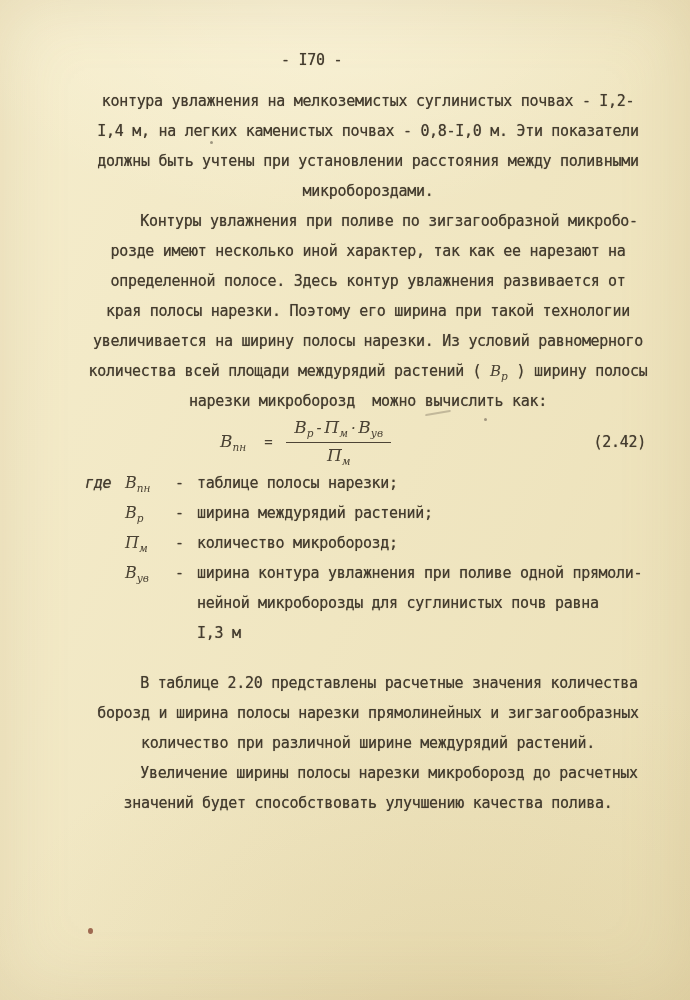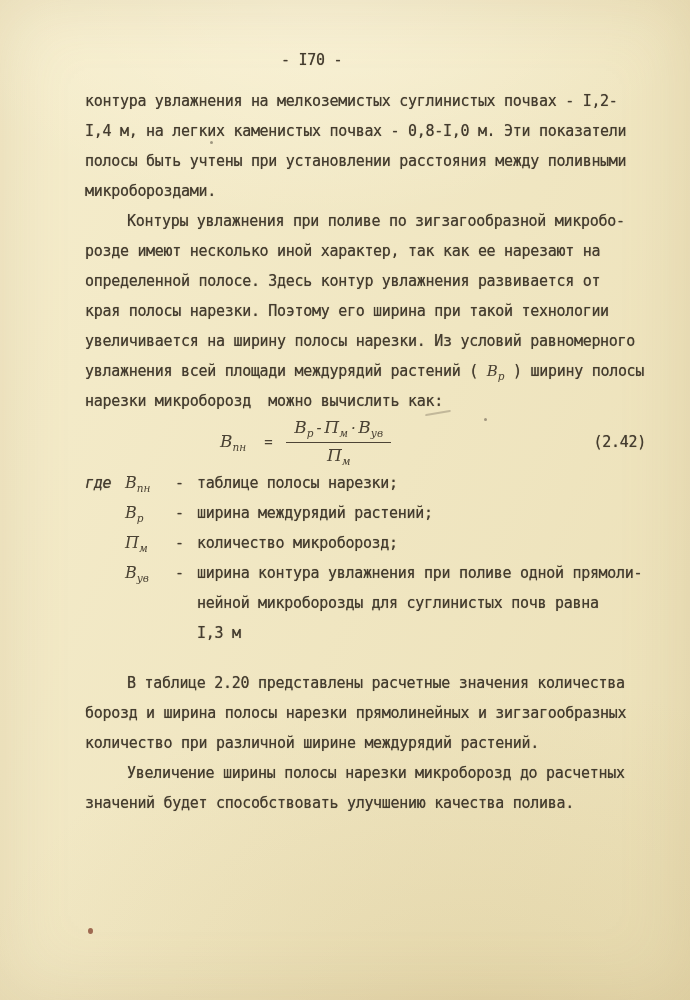--- a/index.html
+++ b/index.html
@@ -22,20 +22,21 @@
     position: relative;
     padding: 45px 39px 0 85px;
     color: #443c2f;
     font-size: 15px;
     letter-spacing: -0.3px;
     text-shadow: 0 0 0.7px rgba(66,58,44,0.75);
   }
   .line {
     height: 30px; line-height: 30px;
     white-space: pre;
+    text-align: center;
   }
   .indent { padding-left: 42px; }
   .page-number {
     height: 30px; line-height: 30px;
     margin-left: 196px;
     white-space: pre;
   }
   #para1 { margin-top: 11px; }
   
   .msym {
@@ -108,31 +109,31 @@
 <body>
 
 <div class="scan-page">
   <div class="content">
 
     <div class="page-number">- I70 -</div>
 
     <div id="para1">
       <div class="line">контура увлажнения на мелкоземистых суглинистых почвах - I,2-</div>
       <div class="line">I,4 м, на легких каменистых почвах - 0,8-I,0 м. Эти показатели</div>
-      <div class="line">полосы быть учтены при установлении расстояния между поливными</div>
+      <div class="line">должны быть учтены при установлении расстояния между поливными</div>
       <div class="line">микробороздами.</div>
     </div>
 
     <div id="para2">
       <div class="line indent">Контуры увлажнения при поливе по зигзагообразной микробо-</div>
       <div class="line">розде имеют несколько иной характер, так как ее нарезают на</div>
       <div class="line">определенной полосе. Здесь контур увлажнения развивается от</div>
       <div class="line">края полосы нарезки. Поэтому его ширина при такой технологии</div>
       <div class="line">увеличивается на ширину полосы нарезки. Из условий равномерного</div>
-      <div class="line inline-sym"><span>увлажнения всей площади междурядий растений ( </span><span class="msym">В</span><sub class="msub">р</sub><span> ) ширину полосы</span></div>
+      <div class="line inline-sym"><span>количества всей площади междурядий растений ( </span><span class="msym">В</span><sub class="msub">р</sub><span> ) ширину полосы</span></div>
       <div class="line">нарезки микроборозд  можно вычислить как:</div>
     </div>
 
     <div class="formula-wrap">
       <div class="formula-row">
         <span><span class="msym">В</span><sub class="msub">пн</sub></span>
         <span class="f-eq">=</span>
         <span class="frac">
           <span class="num"><span class="msym">В</span><sub class="msub">р</sub><span class="mop">-</span><span class="msym">П</span><sub class="msub">м</sub><span class="mop">·</span><span class="msym">В</span><sub class="msub">ув</sub></span>
           <span class="den"><span class="msym">П</span><sub class="msub">м</sub></span>

